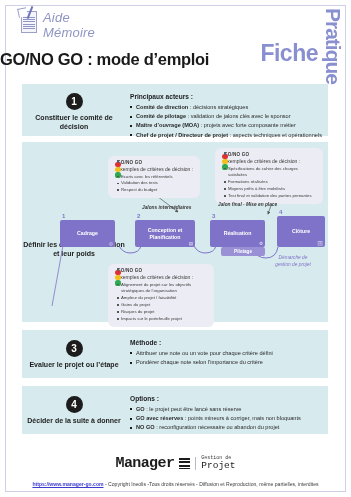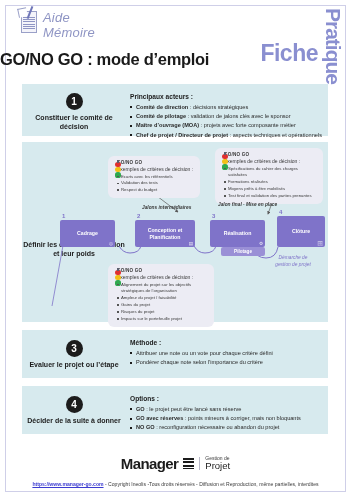--- a/index.html
+++ b/index.html
@@ -56,21 +56,21 @@
   .phase { position:absolute; background:#7f73c9; color:#fff; border-radius:2px; }
   .phase .pnum { position:absolute; left:2px; top:-7px; font-size:6px; color:#7f73c9; font-weight:bold; }
   .phase .ptxt { font-size:5.2px; font-weight:bold; text-align:center; line-height:1.25; padding:0 3px; }
   .phase .picon { position:absolute; right:2px; bottom:1px; font-size:4.6px; color:#ffffff; opacity:.85; }
   .pilotage { position:absolute; background:#9a90d6; color:#fff; border-radius:2px;
      font-size:4.6px; font-weight:bold; display:flex; align-items:center; justify-content:center; }
   .jalon { position:absolute; font-size:4.8px; font-style:italic; font-weight:bold; color:#3a3a3a; white-space:nowrap; }
   .demarche { position:absolute; font-size:4.8px; font-style:italic; color:#7f73c9; text-align:center; line-height:1.5; }
   svg.overlay { position:absolute; left:0; top:0; width:306px; height:172px; overflow:visible; }
   
-  .footer-logo { position:absolute; left:0; right:0; top:455px; display:flex; justify-content:center; align-items:center; gap:5px; }
+  .footer-logo { position:absolute; left:0; right:0; top:455px; display:flex; justify-content:center; align-items:center; gap:5px;font-family:Liberation Mono, monospace; }
   .mgo { font-size:15px; font-weight:bold; color:#1c1c1c; letter-spacing:-.6px; }
   .mgo-mark { width:11px; height:11px; background:repeating-linear-gradient(to bottom,#1c1c1c 0 2px,#fff 2px 3.4px); }
   .sep { width:1px; height:13px; background:#b9b9c9; }
   .mgo-sub { line-height:1.1; }
   .mgo-sub .s1 { font-size:5px; color:#3a3a3a; }
   .mgo-sub .s2 { font-size:9.5px; color:#1c1c1c; }
   .copy { position:absolute; left:0; right:0; top:481px; text-align:center; font-size:5.1px; color:#3a3a3a; }
   .copy a { color:#3b3bd0; font-weight:bold; text-decoration:underline; }
 </style>
 </head>

